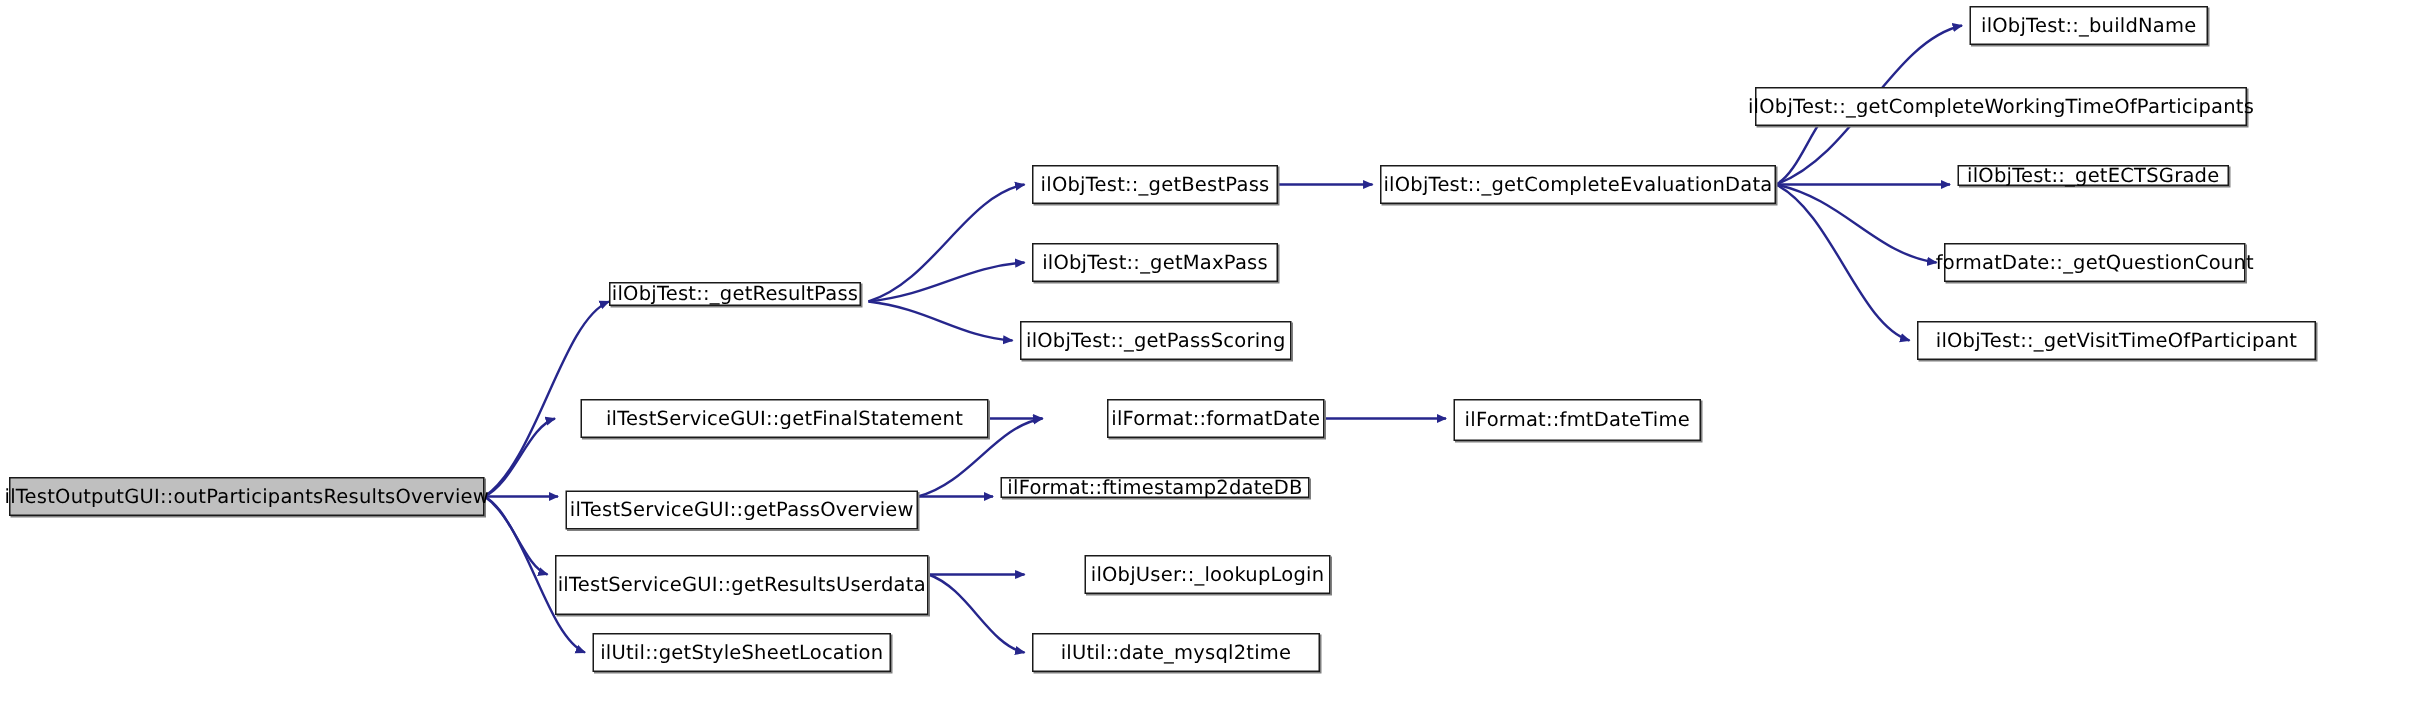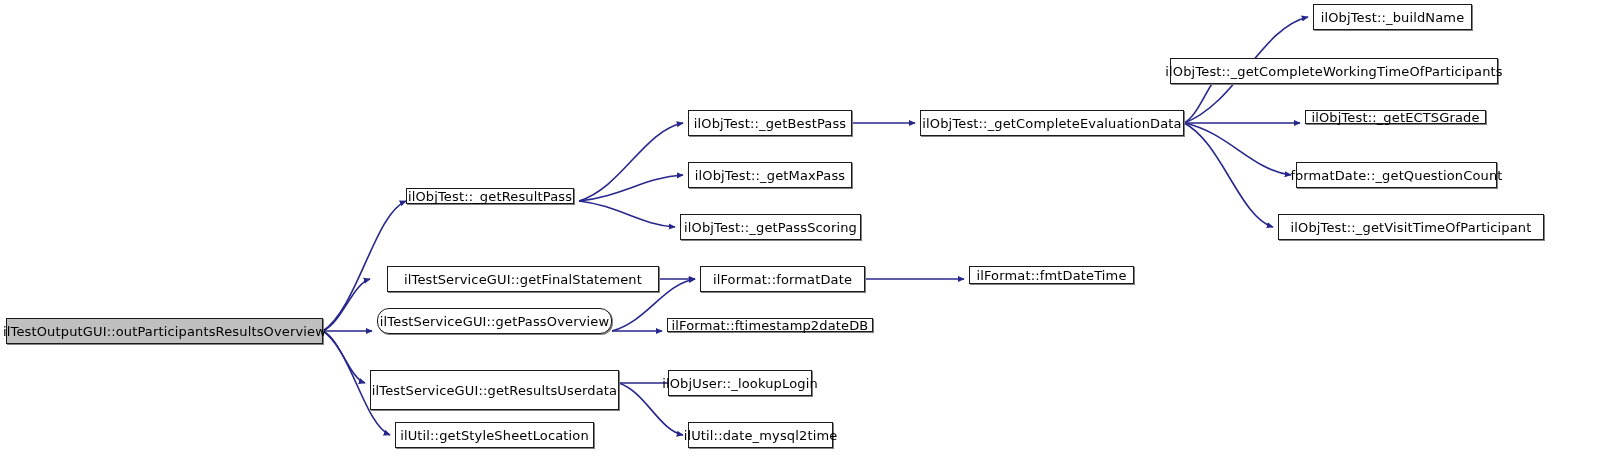--- a/index.html
+++ b/index.html
@@ -81,54 +81,54 @@
   <div id="node-layer">
       <div class="node root" style="left: 6px; top: 318px; width: 317px; height: 26px;">
         <span class="node-label">ilTestOutputGUI::outParticipantsResultsOverview</span>
       </div>
       <div class="node" style="left: 406px; top: 188px; width: 168px; height: 16px;">
         <span class="node-label">ilObjTest::_getResultPass</span>
       </div>
       <div class="node" style="left: 375px; top: 266px; width: 272px; height: 26px; margin-left: 12px;">
         <span class="node-label">ilTestServiceGUI::getFinalStatement</span>
       </div>
-      <div class="node" style="left: 377px; top: 308px; width: 235px; height: 26px; border-radius: 12px;">
+      <div class="node" style="left: 377px; top: 327px; width: 235px; height: 26px;">
         <span class="node-label">ilTestServiceGUI::getPassOverview</span>
       </div>
       <div class="node" style="left: 370px; top: 370px; width: 249px; height: 40px;">
         <span class="node-label">ilTestServiceGUI::getResultsUserdata</span>
       </div>
       <div class="node" style="left: 395px; top: 422px; width: 199px; height: 26px; justify-content: center;">
         <span class="node-label">ilUtil::getStyleSheetLocation</span>
       </div>
       <div class="node" style="left: 688px; top: 110px; width: 164px; height: 26px;">
         <span class="node-label">ilObjTest::_getBestPass</span>
       </div>
       <div class="node" style="left: 688px; top: 162px; width: 164px; height: 26px;">
         <span class="node-label">ilObjTest::_getMaxPass</span>
       </div>
       <div class="node" style="left: 680px; top: 214px; width: 181px; height: 26px;">
         <span class="node-label">ilObjTest::_getPassScoring</span>
       </div>
-      <div class="node" style="left: 700px; top: 266px; width: 165px; height: 26px;">
+      <div class="node" style="left: 738px; top: 266px; width: 145px; height: 26px;">
         <span class="node-label">ilFormat::formatDate</span>
       </div>
       <div class="node" style="left: 667px; top: 318px; width: 206px; height: 14px;">
         <span class="node-label">ilFormat::ftimestamp2dateDB</span>
       </div>
-      <div class="node" style="left: 668px; top: 370px; width: 144px; height: 26px;">
+      <div class="node" style="left: 723px; top: 370px; width: 164px; height: 26px;">
         <span class="node-label">ilObjUser::_lookupLogin</span>
       </div>
-      <div class="node" style="left: 688px; top: 422px; width: 145px; height: 26px;">
+      <div class="node" style="left: 688px; top: 422px; width: 192px; height: 26px;">
         <span class="node-label">ilUtil::date_mysql2time</span>
       </div>
       <div class="node" style="left: 920px; top: 110px; width: 264px; height: 26px;">
         <span class="node-label">ilObjTest::_getCompleteEvaluationData</span>
       </div>
-      <div class="node" style="left: 969px; top: 266px; width: 165px; height: 18px;">
+      <div class="node" style="left: 969px; top: 266px; width: 165px; height: 28px;">
         <span class="node-label">ilFormat::fmtDateTime</span>
       </div>
       <div class="node" style="left: 1313px; top: 4px; width: 159px; height: 26px;">
         <span class="node-label">ilObjTest::_buildName</span>
       </div>
       <div class="node" style="left: 1170px; top: 58px; width: 328px; height: 26px;">
         <span class="node-label">ilObjTest::_getCompleteWorkingTimeOfParticipants</span>
       </div>
       <div class="node" style="left: 1305px; top: 110px; width: 181px; height: 14px;">
         <span class="node-label">ilObjTest::_getECTSGrade</span>

